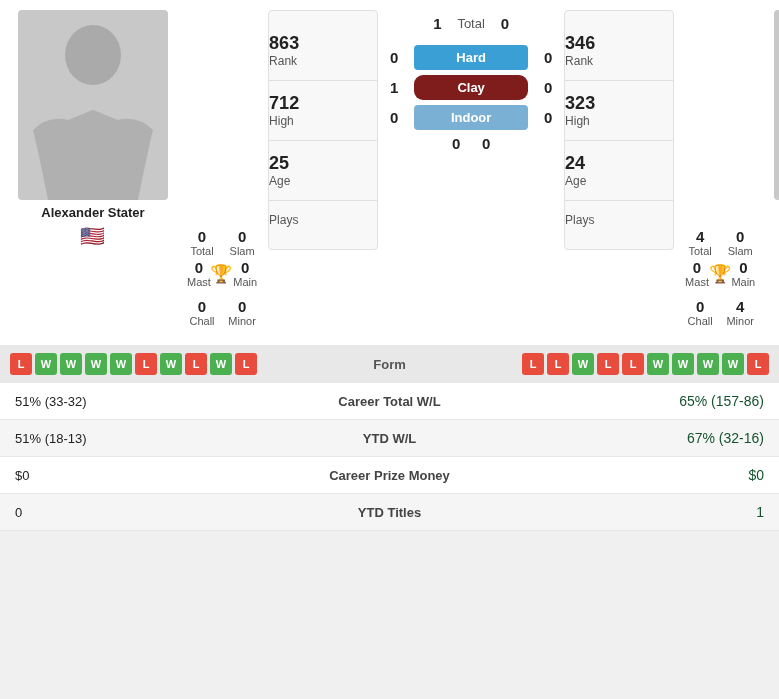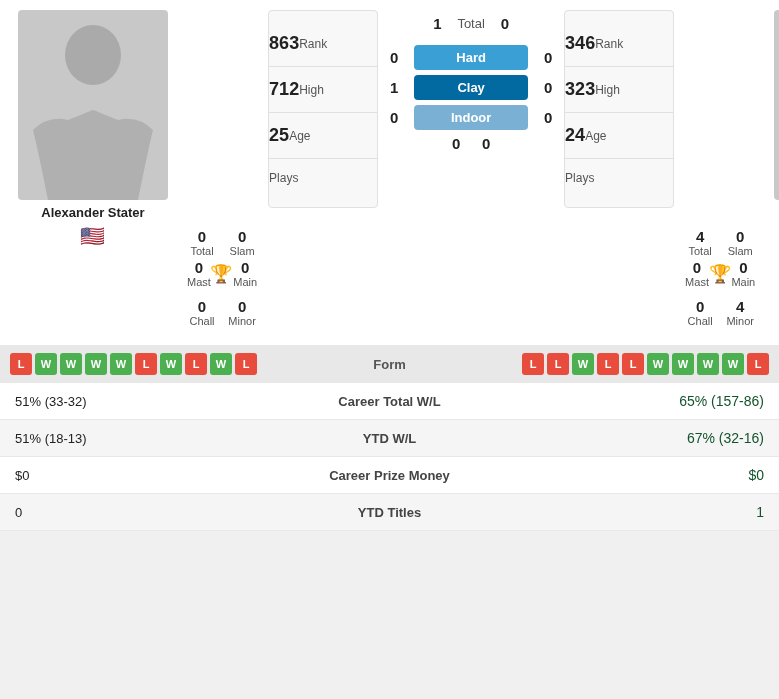--- a/index.html
+++ b/index.html
@@ -88,22 +88,22 @@
       background: #f8f8f8;
       border: 1px solid #e0e0e0;
       border-radius: 4px;
       margin: 0 2px;
       padding: 10px 0;
       gap: 0;
     }
 
     .middle-stat-block {
       display: flex;
-      flex-direction: row;
-      align-items: center;
+      flex-direction: column;
+      align-items: flex-start;
       width: 100%;
       padding: 12px 0;
       border-bottom: 1px solid #e0e0e0;
     }
 
     .middle-stat-block:last-child {
       border-bottom: none;
     }
 
     .middle-stat-value {
@@ -150,21 +150,21 @@
       border: none;
       border-radius: 4px;
       color: #fff;
       font-size: 13px;
       font-weight: bold;
       text-align: center;
       cursor: default;
     }
 
     .court-btn.hard { background: #3a9fd5; }
-    .court-btn.clay { background: #0369a1; }
+    .court-btn.clay { background: #7f1d1d; border-radius: 9px; }
     .court-btn.indoor { background: #7ab0d4; }
     .court-btn.grass { background: #4caf50; }
 
     .total-row {
       display: flex;
       align-items: center;
       justify-content: center;
       gap: 10px;
       margin-bottom: 8px;
     }

